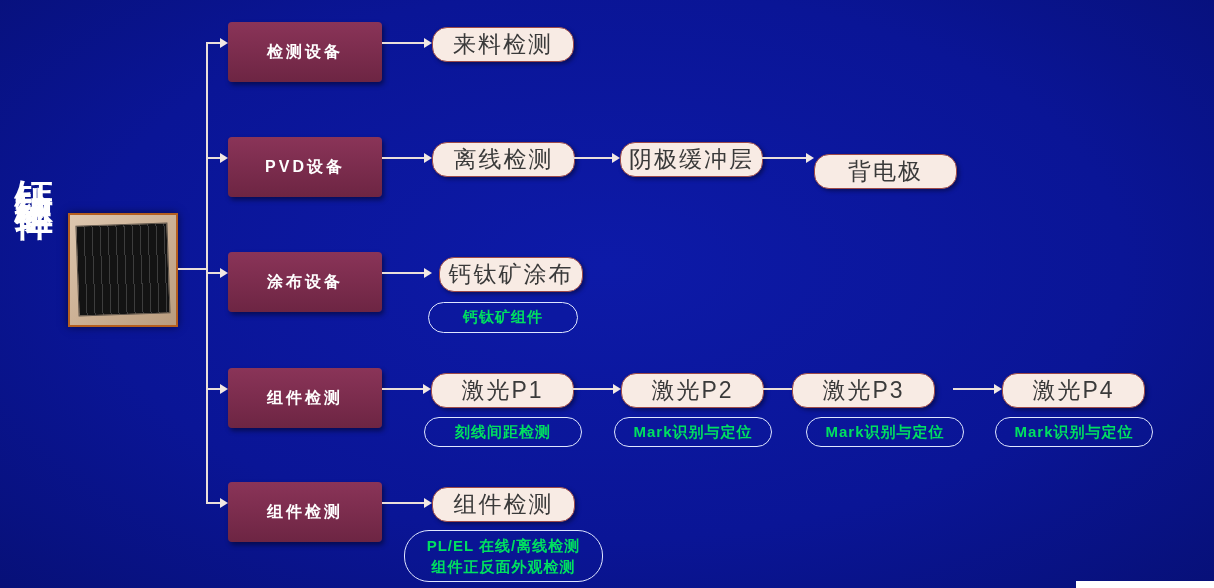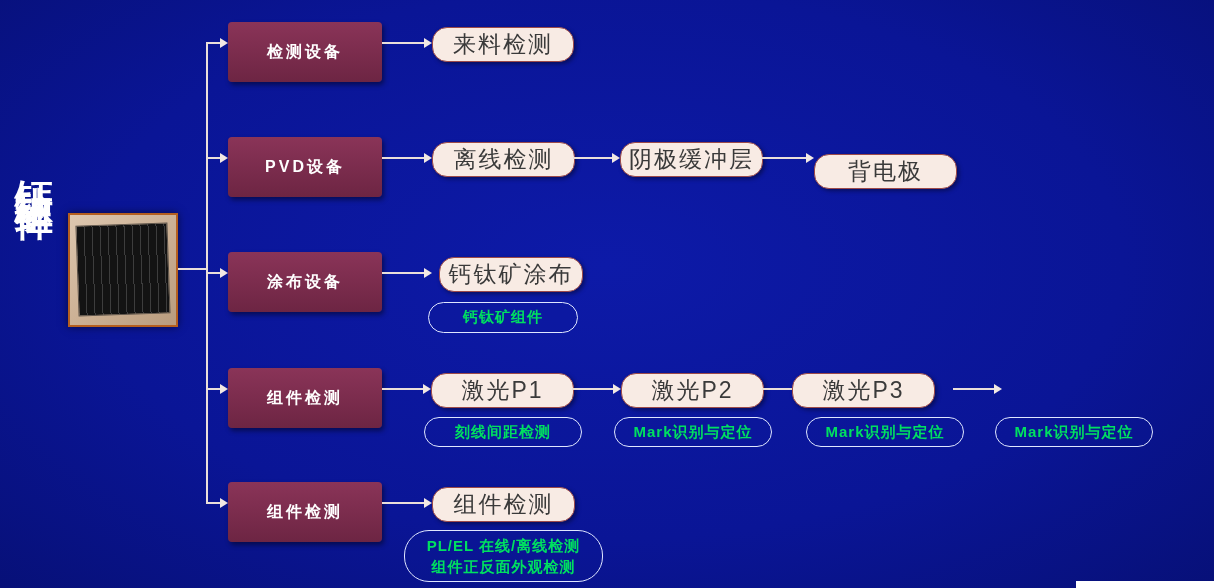--- a/index.html
+++ b/index.html
@@ -103,20 +103,21 @@
   <div class="head" style="left:423px;top:384px"></div>
   <div class="step" style="left:431px;top:373px;width:141px">激光P1</div>
   <div class="line" style="left:572px;top:388px;width:41px"></div>
   <div class="head" style="left:613px;top:384px"></div>
   <div class="step" style="left:621px;top:373px;width:141px">激光P2</div>
   <div class="line" style="left:762px;top:388px;width:42px"></div>
   <div class="head" style="left:804px;top:384px"></div>
   <div class="step" style="left:792px;top:373px;width:141px">激光P3</div>
   <div class="line" style="left:953px;top:388px;width:41px"></div>
   <div class="head" style="left:994px;top:384px"></div>
+  <div class="step" style="left:1002px;top:373px;width:141px">激光P4</div>
 
   <div class="check" style="left:424px;top:417px;width:156px;height:28px">刻线间距检测</div>
   <div class="check" style="left:614px;top:417px;width:156px;height:28px">Mark识别与定位</div>
   <div class="check" style="left:806px;top:417px;width:156px;height:28px">Mark识别与定位</div>
   <div class="check" style="left:995px;top:417px;width:156px;height:28px">Mark识别与定位</div>
 
   <div class="cat" style="left:228px;top:482px">组件检测</div>
   <div class="line" style="left:382px;top:502px;width:42px"></div>
   <div class="head" style="left:424px;top:498px"></div>
   <div class="step" style="left:432px;top:487px;width:141px">组件检测</div>

